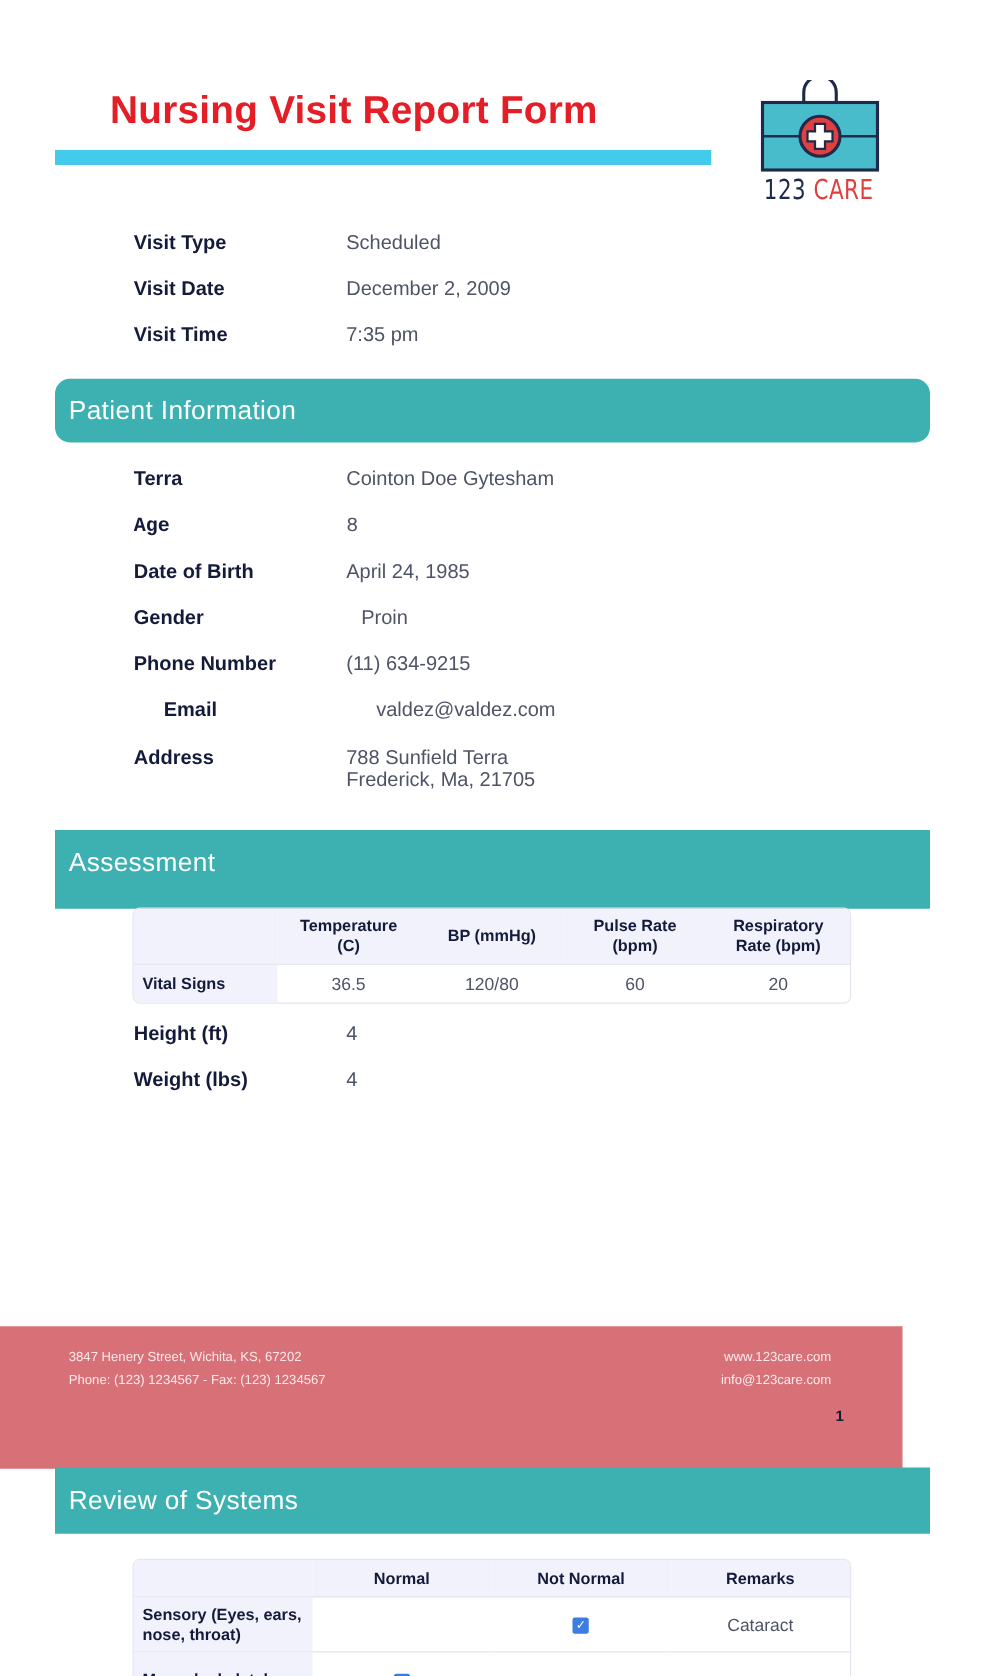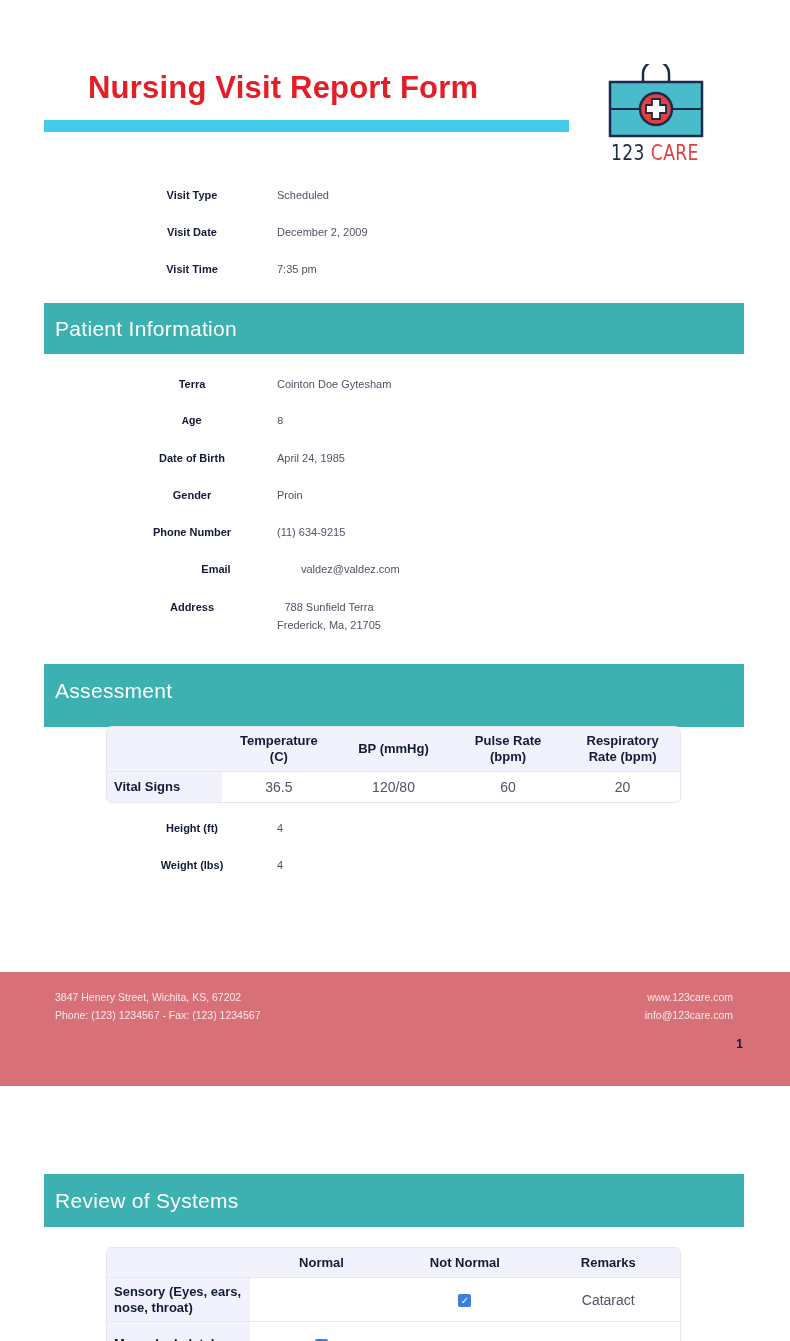--- a/index.html
+++ b/index.html
@@ -15,21 +15,21 @@
     }
     .logo { position: absolute; left: 606px; top: 64px; width: 100px; height: 104px; }
     .logo-text {
       position: absolute; left: 611px; top: 140px; font-family: "DejaVu Sans", sans-serif;
       font-size: 22px; letter-spacing: 0.5px; transform: scaleX(0.78); transform-origin: left top;
       white-space: nowrap;
     }
     .logo-text .n { color: #1f2a4a; }
     .logo-text .c { color: #e0403f; }
 
-    .kv { position: absolute; left: 107px; width: 560px; display: flex; font-size: 11px; line-height: 18px; text-align: center; }
+    .kv { position: absolute; left: 107px; width: 560px; display: flex; font-size: 16px; line-height: 18px; }
     .kv .k { width: 170px; font-weight: bold; color: #141a3a; }
     .kv .v { color: #4e5366; }
 
     .section {
       position: absolute; left: 44px; width: 700px; height: 52px; background: #3db0b1;
       color: #ffffff; font-size: 21px; padding-left: 11px; line-height: 52px; font-weight: normal;
       letter-spacing: 0.3px;
     }
 
     table.grid {
@@ -51,21 +51,21 @@
     .ros { left: 106px; top: 1247px; width: 575px; }
     .ros th { height: 30px; }
     .ros td { height: 44px; }
 
     .cb {
       display: inline-block; width: 13px; height: 13px; background: #3b7de0; border-radius: 2px;
       color: #fff; font-size: 10px; line-height: 13px; text-align: center; vertical-align: middle;
     }
 
     .footer {
-      position: absolute; left: 0; top: 972px; width: 790px; height: 114px; background: #d77077;
+      position: absolute; left: 0; top: 1061px; width: 722px; height: 114px; background: #d77077;
     }
     .footer .left { position: absolute; left: 55px; top: 16px; font-size: 10.5px; color: #fbe9ea; line-height: 18px; }
     .footer .right { position: absolute; right: 57px; top: 16px; font-size: 10.5px; color: #fbe9ea; line-height: 18px; text-align: right; }
     .footer .page { position: absolute; right: 47px; top: 65px; font-size: 12px; color: #141a3a; font-weight: bold; }
   </style>
 </head>
 <body>
 
 <div class="title">Nursing Visit Report Form</div>
 <div class="title-bar"></div>
@@ -88,35 +88,35 @@
 </div>
 <div class="kv" style="top:223px;">
   <span class="k">Visit Date</span>
   <span class="v">December 2, 2009</span>
 </div>
 <div class="kv" style="top:260px;">
   <span class="k">Visit Time</span>
   <span class="v">7:35 pm</span>
 </div>
 
-<div class="section" style="top:303px; height:51px; line-height:51px;">Patient Information</div>
+<div class="section" style="top:303px; height:51px; line-height:51px;border-radius:12px;">Patient Information</div>
 
 <div class="kv" style="top:375px;">
   <span class="k">Terra</span>
   <span class="v">Cointon Doe Gytesham</span>
 </div>
 <div class="kv" style="top:412px;font-family:Liberation Mono, monospace;">
   <span class="k">Age</span>
   <span class="v">8</span>
 </div>
 <div class="kv" style="top:449px;">
   <span class="k">Date of Birth</span>
   <span class="v">April 24, 1985</span>
 </div>
-<div class="kv" style="top:486px;">
+<div class="kv" style="top:486px;gap:12px;">
   <span class="k">Gender</span>
   <span class="v">Proin</span>
 </div>
 <div class="kv" style="top:523px;">
   <span class="k">Phone Number</span>
   <span class="v">(11) 634-9215</span>
 </div>
 <div class="kv" style="top:560px;margin-left:24px;">
   <span class="k">Email</span>
   <span class="v">valdez@valdez.com</span>

